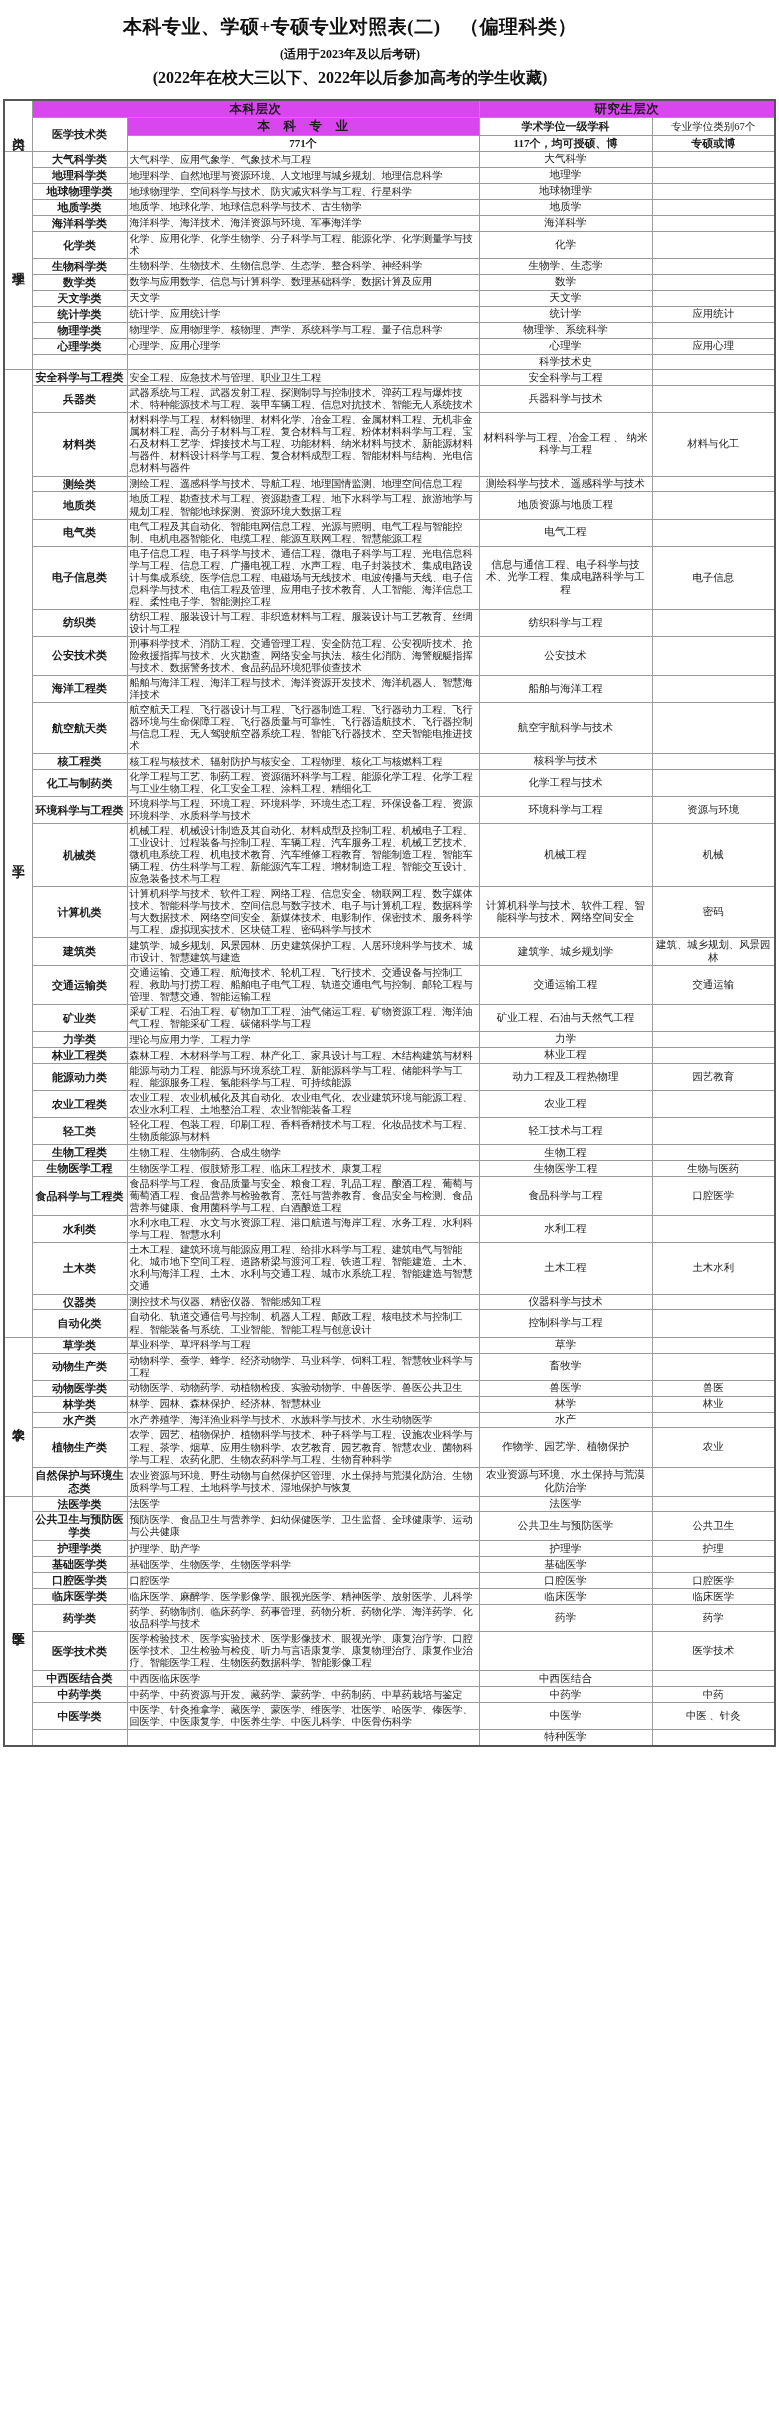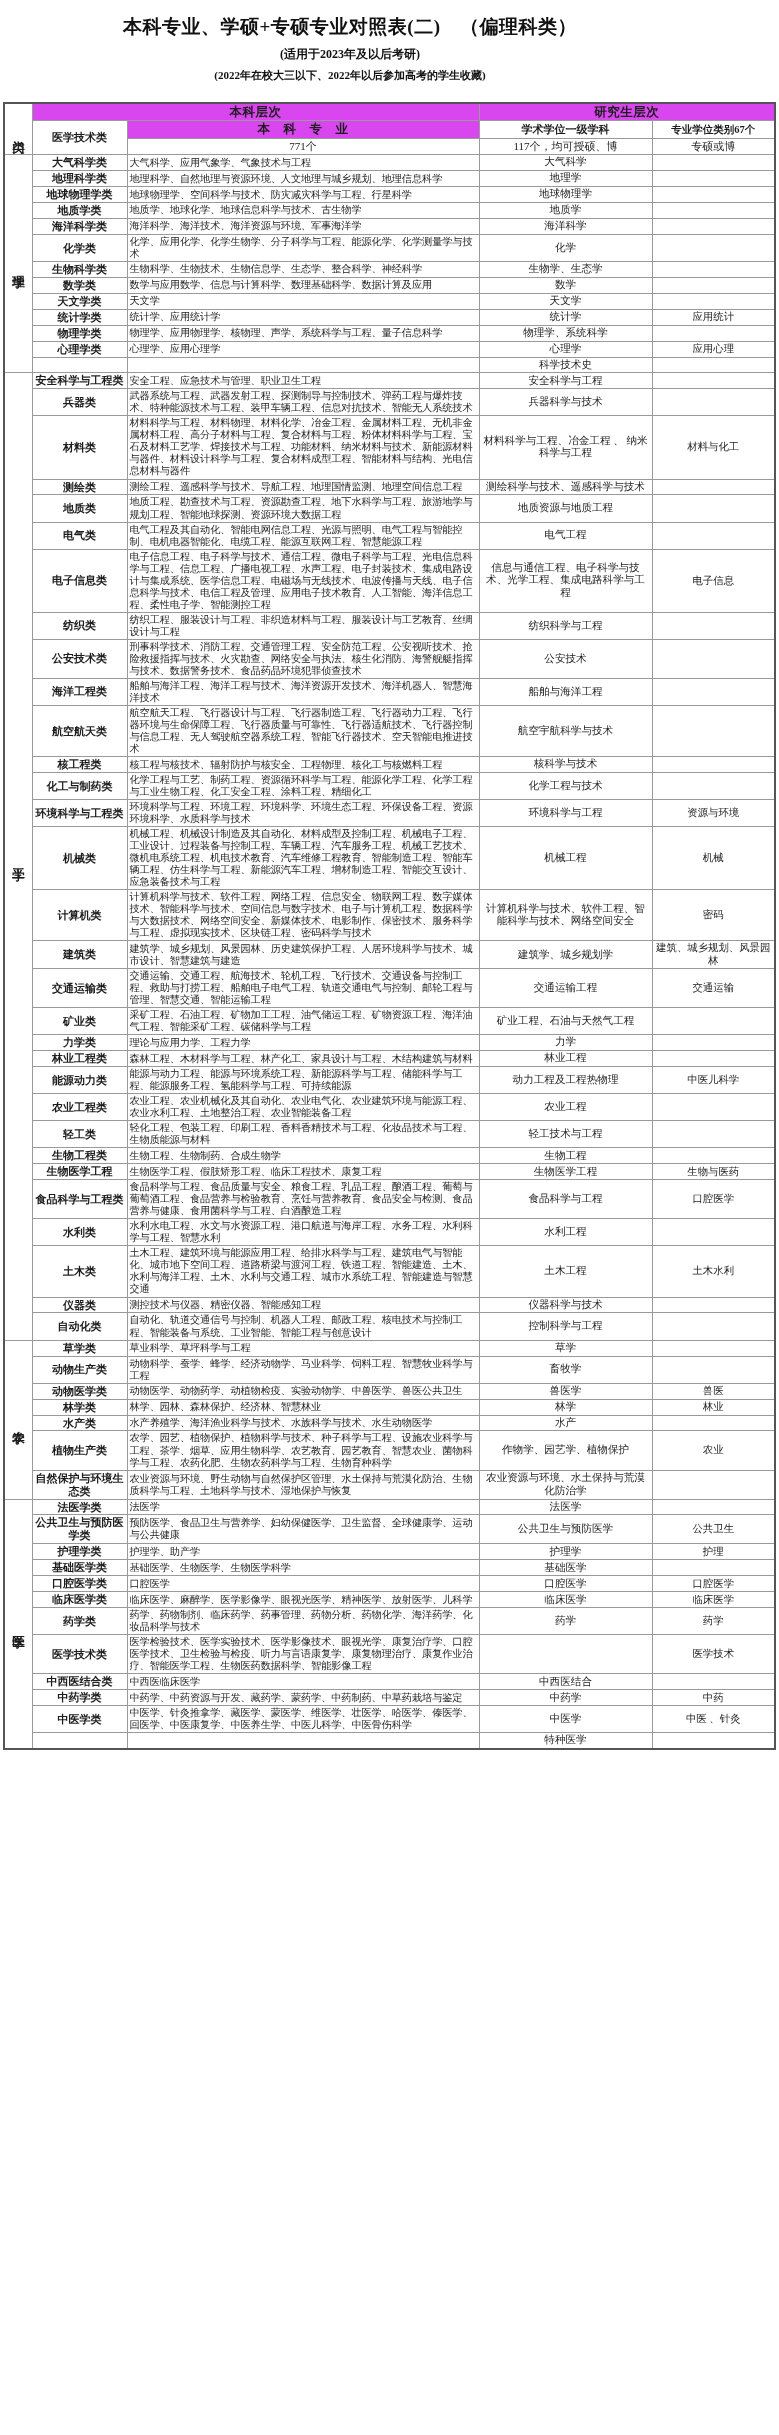--- a/index.html
+++ b/index.html
@@ -34,24 +34,24 @@
     line-height: 1.35;
     color: #111;
   }
   .title-sub1 {
     font-size: 12px;
     font-weight: bold;
     margin-top: 6px;
     color: #111;
   }
   .title-sub2 {
-    font-size: 11px;
+    font-size: 16px;
     font-weight: bold;
     margin-top: 5px;
-    margin-bottom: 11px;
+    margin-bottom: 2px;
     color: #111;
   }
 
   
   table.cmp {
     border-collapse: collapse;
     width: 773px;
     margin: 0 3px 0 3px;
     table-layout: fixed;
     font-size: 10px;
@@ -82,27 +82,27 @@
     letter-spacing: 0.5px;
   }
   .hd-sm {
     text-align: center;
     font-weight: bold;
     font-size: 11px;
     background: #fff;
   }
   .hd-count {
     text-align: center;
-    font-weight: normal;
+    font-weight: bold;
     font-size: 11px;
     margin-left: 35px;
   }
   .hd-count-light {
     text-align: center;
-    font-weight: bold;
+    font-weight: normal;
     font-size: 10.5px;
   }
   td.men-cell {
     text-align: center;
     vertical-align: middle;
     padding: 0;
   }
   .vtext {
     writing-mode: vertical-rl;
     text-orientation: upright;
@@ -390,21 +390,21 @@
         <tr>
           <td class="cat">林业工程类</td>
           <td class="majors">森林工程、木材科学与工程、林产化工、家具设计与工程、木结构建筑与材料</td>
           <td class="acad">林业工程</td>
           <td class="prof"></td>
         </tr>
         <tr>
           <td class="cat">能源动力类</td>
           <td class="majors">能源与动力工程、能源与环境系统工程、新能源科学与工程、储能科学与工程、能源服务工程、氢能科学与工程、可持续能源</td>
           <td class="acad">动力工程及工程热物理</td>
-          <td class="prof">中医儿科学</td>
+          <td class="prof">园艺教育</td>
         </tr>
         <tr>
           <td class="cat">农业工程类</td>
           <td class="majors">农业工程、农业机械化及其自动化、农业电气化、农业建筑环境与能源工程、农业水利工程、土地整治工程、农业智能装备工程</td>
           <td class="acad">农业工程</td>
           <td class="prof"></td>
         </tr>
         <tr>
           <td class="cat">轻工类</td>
           <td class="majors">轻化工程、包装工程、印刷工程、香料香精技术与工程、化妆品技术与工程、生物质能源与材料</td>

